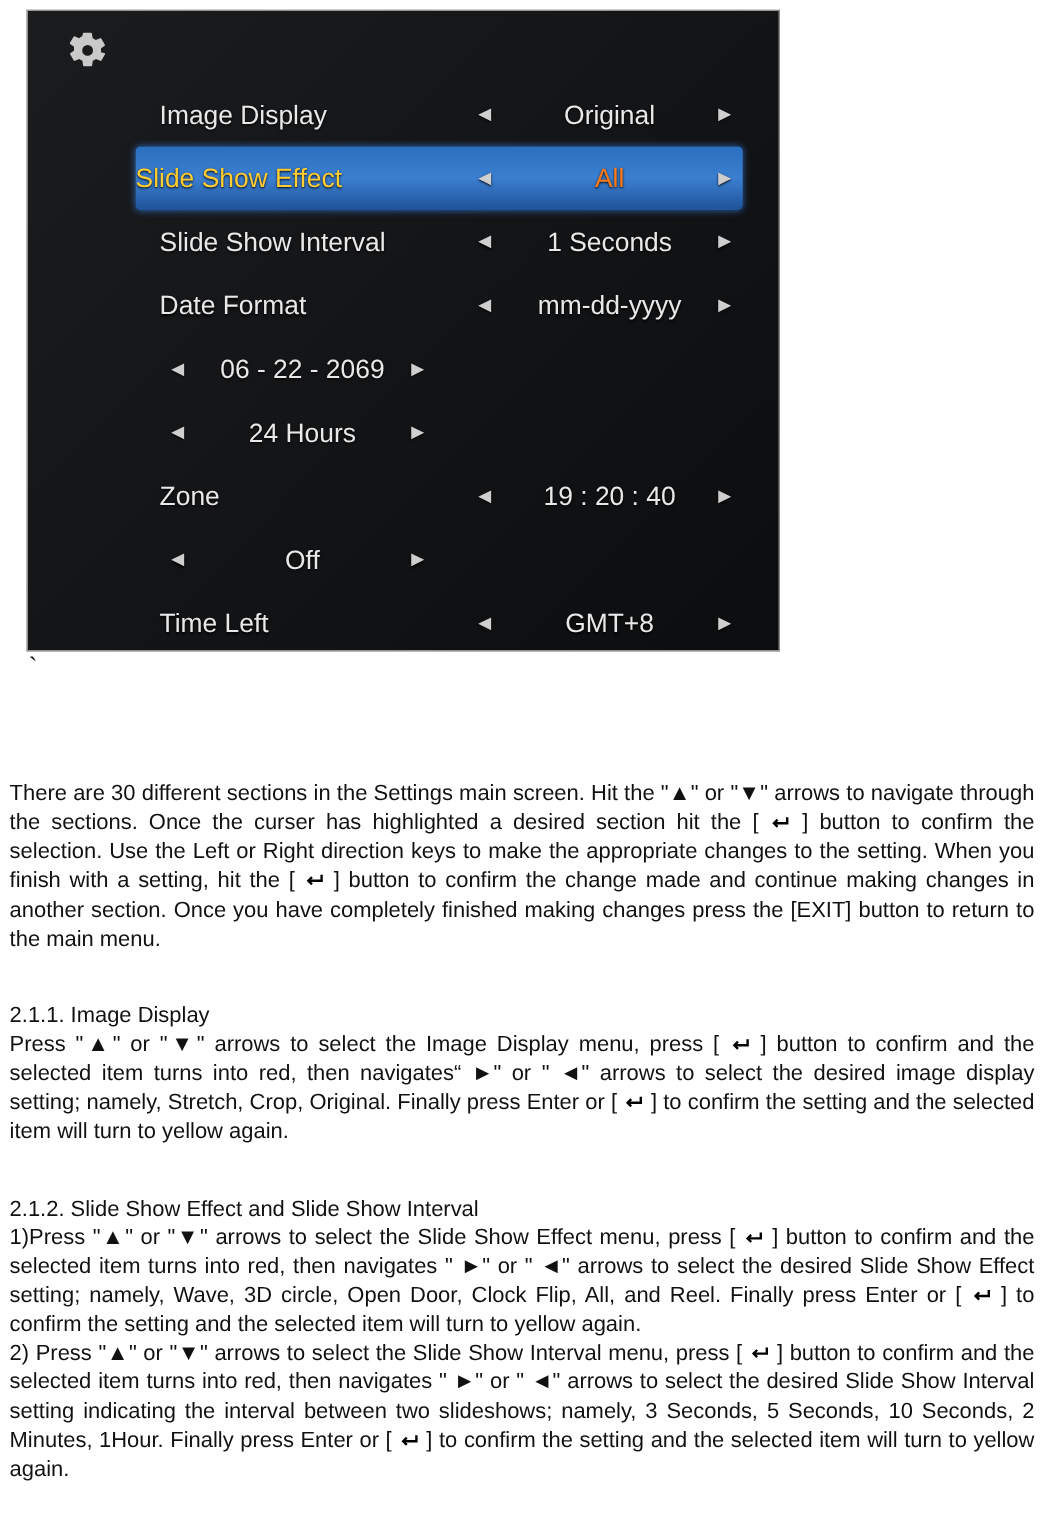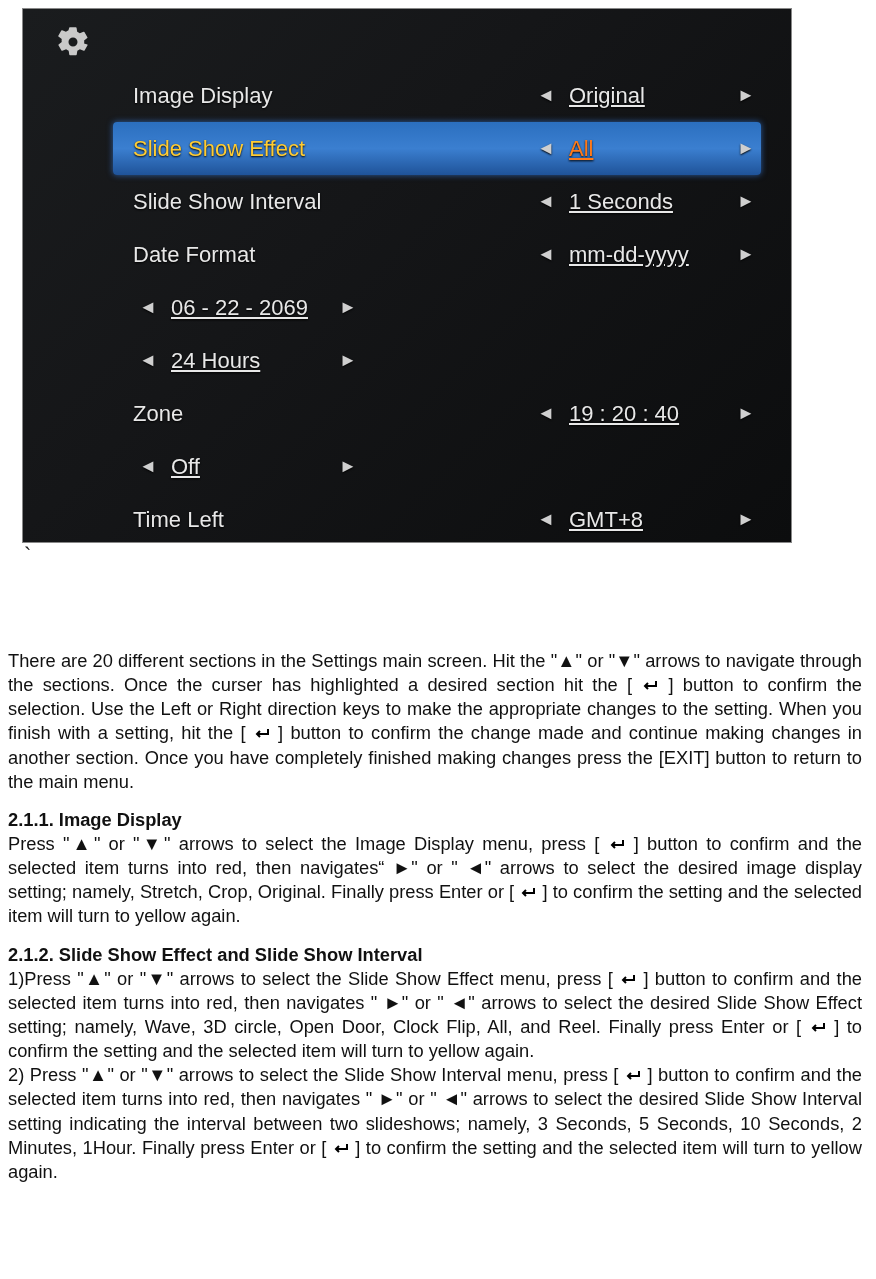--- a/index.html
+++ b/index.html
@@ -6,21 +6,21 @@
   body {
     width: 876px;
     background: #ffffff;
     font-family: "Century Gothic", "Avant Garde", Arial, sans-serif;
     color: #1a1a1a;
   }
   .screenshot-wrap {
     padding: 8px 10px 0 22px;
   }
   .screenshot {
-    width: 770px;
+    width: 628px;
     height: 535px;
     background: linear-gradient(135deg, #1a1c1e 0%, #151618 40%, #0c0d0e 100%);
     border: 1px solid #888;
     position: relative;
     overflow: hidden;
   }
   .gear {
     position: absolute;
     top: 15px;
     left: 32px;
@@ -39,21 +39,20 @@
     display: flex;
     align-items: center;
     height: 53px;
     position: relative;
   }
   .row.selected {
     background: linear-gradient(to bottom, #2b6fbf 0%, #3b7fd0 50%, #1f5399 100%);
     border-radius: 4px;
     box-shadow: 0 0 6px rgba(60,140,255,0.6);
     margin-left: -20px;
-    padding-left: 20px;
   }
   .label {
     flex: 1;
     font-family: Arial, sans-serif;
     font-size: 22px;
     color: #e8e8e8;
     text-shadow: 0 1px 2px #000;
     white-space: nowrap;
   }
   .row.selected .label { color: #ffcc33; }
@@ -64,44 +63,43 @@
     width: 30px;
     text-align: center;
     text-shadow: 0 1px 2px #000;
     user-select: none;
   }
   .value {
     font-family: Arial, sans-serif;
     font-size: 22px;
     color: #e8e8e8;
     min-width: 170px;
-    text-align: left;
+    text-align: center;
     padding-left: 8px;
     text-shadow: 0 1px 2px #000;
     white-space: nowrap;
-    text-decoration: underline;
   }
   .row.selected .value { color: #ff7a1a; }
   .backtick {
     font-family: Arial, sans-serif;
     font-size: 22px;
     display: inline-block;
     vertical-align: bottom;
     margin-left: 2px;
   }
   .doc {
     padding: 80px 14px 20px 8px;
     font-size: 18.3px;
     line-height: 1.32;
     color: #111;
   }
   .doc p { margin: 0; text-align: justify; }
   .doc .heading {
-    font-weight: bold;
-    margin-top: 14px;
+    font-weight: normal;
+    margin-top: 40px;
   }
   .enter-icon {
     display: inline-block;
     vertical-align: -2px;
     width: 18px;
     height: 14px;
   }
 </style>
 </head>
 <body>
@@ -163,21 +161,21 @@
           <div class="value">GMT+8</div>
           <div class="arrow-r">►</div>
         </div>
       </div>
   </div>
   <span class="backtick">`</span>
 </div>
 
 <div class="doc">
   <p>
-    <span>There are 20 different sections in the Settings main screen. Hit the "▲" or "▼" arrows to navigate through the sections. Once the curser has highlighted a desired section hit the [ </span><svg class="enter-icon" viewBox="0 0 18 14" fill="none" stroke="#000" stroke-width="2">
+    <span>There are 30 different sections in the Settings main screen. Hit the "▲" or "▼" arrows to navigate through the sections. Once the curser has highlighted a desired section hit the [ </span><svg class="enter-icon" viewBox="0 0 18 14" fill="none" stroke="#000" stroke-width="2">
         <path d="M15 2v5H4"></path>
         <path d="M7 4 4 7l3 3"></path>
       </svg><span> ] button to confirm the selection. Use the Left or Right direction keys to make the appropriate changes to the setting. When you finish with a setting, hit the [ </span><svg class="enter-icon" viewBox="0 0 18 14" fill="none" stroke="#000" stroke-width="2">
         <path d="M15 2v5H4"></path>
         <path d="M7 4 4 7l3 3"></path>
       </svg><span> ] button to confirm the change made and continue making changes in another section. Once you have completely finished making changes press the [EXIT] button to return to the main menu.</span>
   </p>
 
   <p class="heading">2.1.1. Image Display</p>
   <p>

